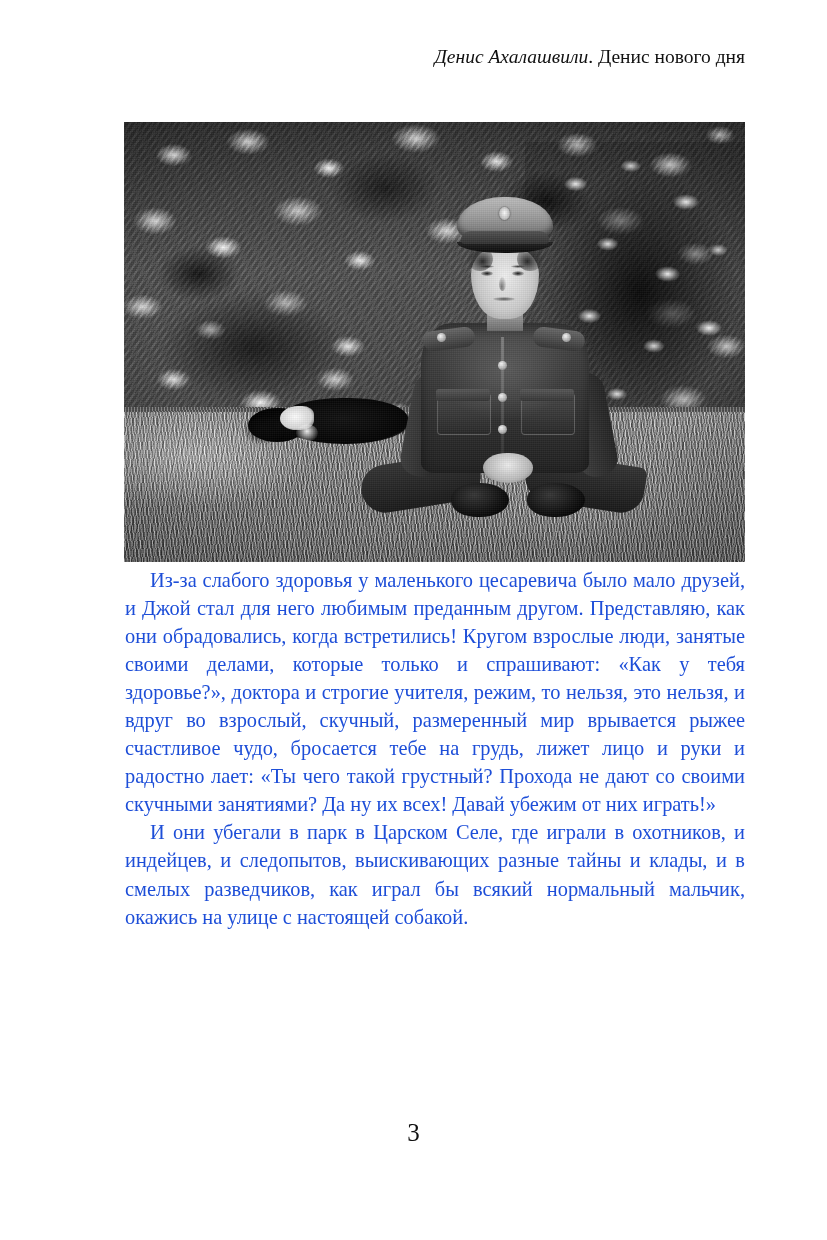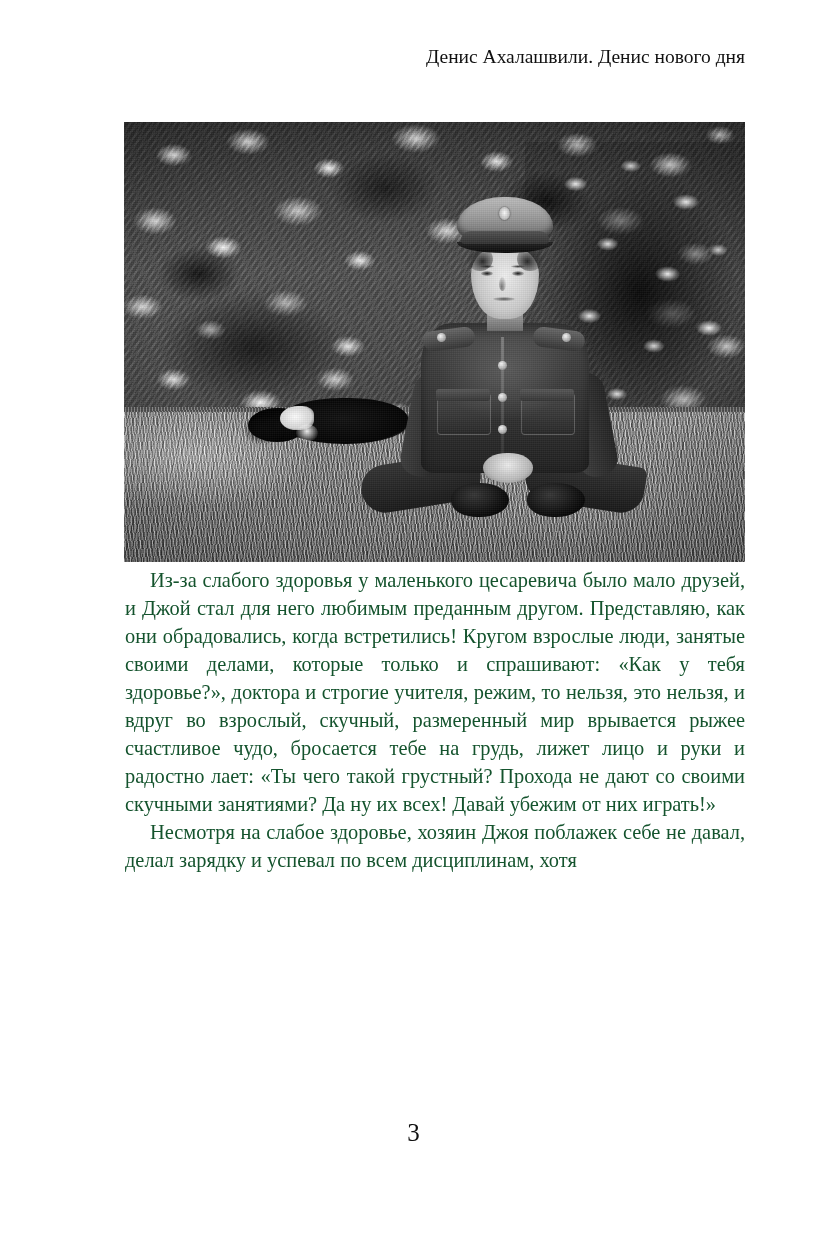--- a/index.html
+++ b/index.html
@@ -30,20 +30,21 @@
     left: 125px;
     top: 44px;
     width: 620px;
     text-align: right;
     font-size: 19.5px;
     line-height: 26px;
     color: #111111;
     white-space: nowrap;
   }
   .running-header .author {
+    font-style: italic;
   }
   .running-header .sep {
     font-style: normal;
   }
   .running-header .title {
     font-style: normal;
   }
 
   
   .figure {
@@ -443,21 +444,21 @@
   
   .bodytext {
     position: absolute;
     left: 125px;
     top: 566px;
     width: 620px;
     font-size: 20.4px;
     line-height: 28.05px;
     text-align: justify;
     text-justify: inter-word;
-    color: #14532d;
+    color: #1d4ed8;
     hyphens: manual;
   }
   .bodytext p {
     margin: 0;
     text-indent: 25px;
   }
 
   
   .folio {
     position: absolute;
@@ -535,18 +536,18 @@
         <div class="boot-r"></div>
       </div>
 
       <div class="grain"></div>
       <div class="vignette"></div>
     </div>
   </div>
 
   <div class="bodytext">
     <p>Из-за слабого здоровья у маленького цесаревича было мало друзей, и Джой стал для него любимым преданным другом. Представляю, как они обрадовались, когда встретились! Кругом взрослые люди, занятые своими делами, которые только и спрашивают: «Как у тебя здоровье?», доктора и строгие учителя, режим, то нельзя, это нельзя, и вдруг во взрослый, скучный, размеренный мир врывается рыжее счастливое чудо, бросается тебе на грудь, лижет лицо и руки и радостно лает: «Ты чего такой грустный? Прохода не дают со своими скучными занятиями? Да ну их всех! Давай убежим от них играть!»</p>
-    <p>Несмотря на слабое здоровье, хозяин Джоя поблажек себе не давал, делал зарядку и успевал по всем дисциплинам, хотя</p>
+    <p>И они убегали в парк в Царском Селе, где играли в охотников, и индейцев, и следопытов, выискивающих разные тайны и клады, и в смелых разведчиков, как играл бы всякий нормальный мальчик, окажись на улице с настоящей собакой.</p>
   </div>
 
   <div class="folio">3</div>
 
 </div>
 
 </body></html>

